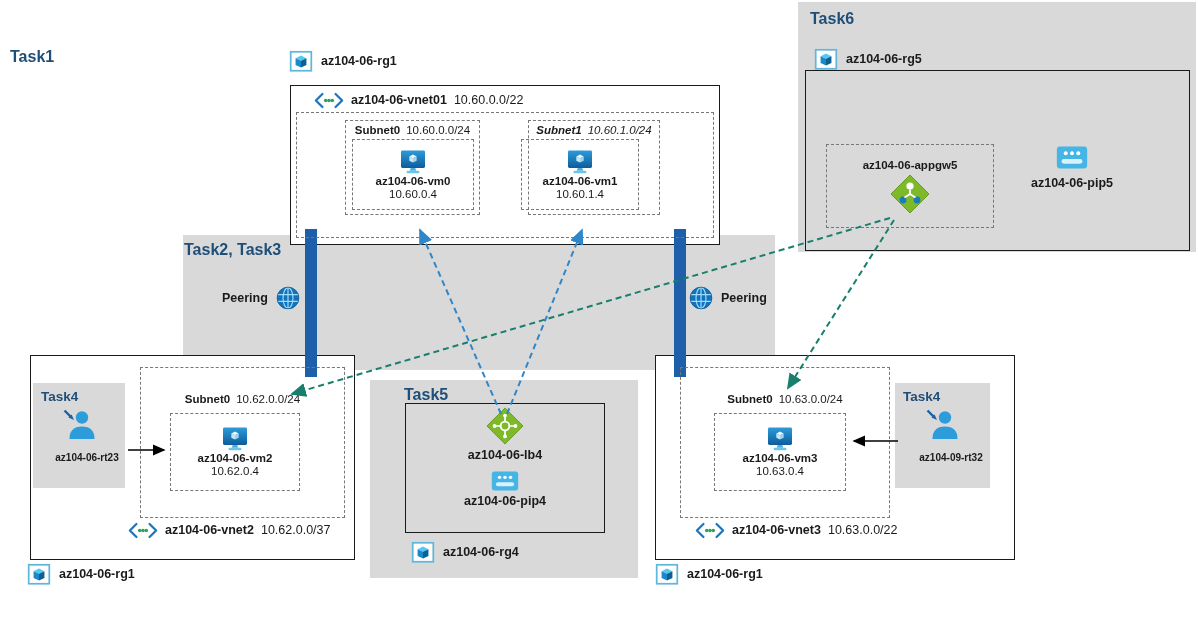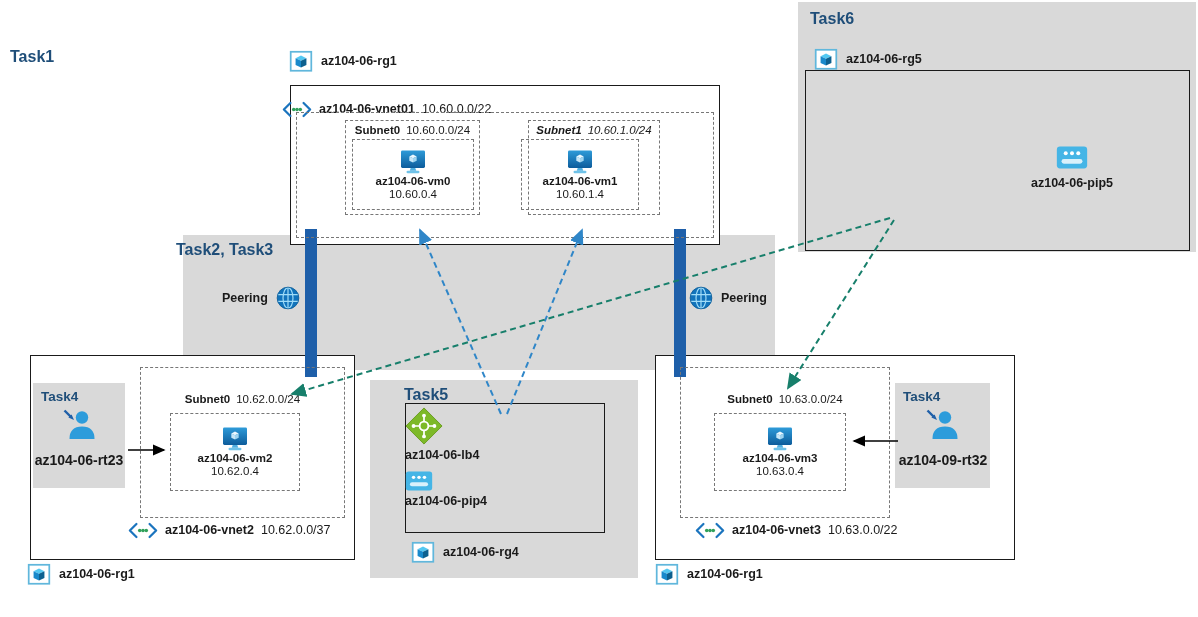--- a/index.html
+++ b/index.html
@@ -6,23 +6,23 @@
   body{font-family:"Liberation Sans",sans-serif;color:#1a1a1a;}
   .canvas{position:relative;width:1198px;height:617px;background:#fff;overflow:hidden;}
   .abs{position:absolute;}
   .region{background:#D9D9D9;}
   .box{border:1px solid #1a1a1a;background:#fff;box-sizing:border-box;}
   .box-clear{border:1px solid #1a1a1a;background:transparent;box-sizing:border-box;}
   .dashed{border:1px dashed #777;box-sizing:border-box;}
   .task-label{color:#1F4E79;font-weight:bold;font-size:16px;}
   .b{font-weight:bold;}
   .t12{font-size:12.5px;}
-  .t11{font-size:14px;}
+  .t11{font-size:10px;padding-left:8px;}
   .row{display:flex;align-items:center;gap:7px;}
-  .col{display:flex;flex-direction:column;align-items:flex-start;}
+  .col{display:flex;flex-direction:column;align-items:center;}
   .head{display:flex;justify-content:center;align-items:baseline;gap:6px;font-size:11.5px;}
   .vm-inner{border:1px dashed #777;box-sizing:border-box;display:flex;flex-direction:column;align-items:center;justify-content:center;gap:1px;font-size:11.5px;background:transparent;}
   .bar{background:#1E5FA9;}
   .icon{display:block;}
   .center{text-align:center;}
 </style>
 </head>
 <body>
 
 <svg width="0" height="0" style="position:absolute">
@@ -102,34 +102,34 @@
   <div class="abs box-clear" style="left:805px;top:70px;width:385px;height:181px;"></div>
   <div class="abs box-clear" style="left:405px;top:403px;width:200px;height:130px;"></div>
 
   <div class="abs region" style="left:33px;top:383px;width:92px;height:105px;"></div>
   <div class="abs region" style="left:895px;top:383px;width:95px;height:105px;"></div>
 
   <div class="abs bar" style="left:305px;top:229px;width:12px;height:148px;"></div>
   <div class="abs bar" style="left:674px;top:229px;width:12px;height:148px;"></div>
 
   <div class="abs task-label" style="left:10px;top:48px;">Task1</div>
-  <div class="abs task-label" style="left:176px;top:241px;">Task2, Task3</div>
+  <div class="abs task-label" style="left:184px;top:241px;">Task2, Task3</div>
   <div class="abs task-label" style="left:810px;top:10px;">Task6</div>
   <div class="abs task-label" style="left:380px;top:386px;margin-left:24px;">Task5</div>
   <div class="abs task-label" style="left:41px;top:389px;font-size:13.5px;">Task4</div>
   <div class="abs task-label" style="left:903px;top:389px;font-size:13.5px;">Task4</div>
 
   <div class="abs row" style="left:288px;top:48px;height:26px;">
     <svg class="icon" width="26" height="26">
         <use href="#ic-rg"></use>
       </svg>
     <span class="b t12">az104-06-rg1</span>
   </div>
 
-  <div class="abs row" style="left:282px;top:90px;height:20px;margin-top:9px;">
+  <div class="abs row" style="left:314px;top:90px;height:20px;">
     <svg class="icon" width="30" height="17">
         <use href="#ic-vnet"></use>
       </svg>
     <span class="b t12">az104-06-vnet01</span>
     <span class="t12">10.60.0.0/22</span>
   </div>
   <div class="abs dashed" style="left:296px;top:112px;width:418px;height:126px;"></div>
 
   <div class="abs dashed" style="left:345px;top:120px;width:135px;height:95px;">
     <div class="head" style="padding-top:3px;">
@@ -159,20 +159,26 @@
     <span>10.60.1.4</span>
   </div>
 
   <div class="abs row" style="left:813px;top:34px;height:26px;margin-top:12px;">
     <svg class="icon" width="26" height="26">
         <use href="#ic-rg"></use>
       </svg>
     <span class="b t12">az104-06-rg5</span>
   </div>
 
+  <div class="abs vm-inner" style="left:826px;top:144px;width:168px;height:84px;gap:3px;">
+    <span class="b">az104-06-appgw5</span>
+    <svg class="icon" width="40" height="40">
+        <use href="#ic-appgw"></use>
+      </svg>
+  </div>
 
   <svg class="abs icon" style="left:1056px;top:146px;" width="32" height="23">
       <use href="#ic-pip"></use>
     </svg>
   <div class="abs b t12 center" style="left:1022px;top:176px;width:100px;">az104-06-pip5</div>
 
   <div class="abs row" style="left:222px;top:284px;height:28px;">
     <span class="b t12">Peering</span>
     <svg class="icon" width="26" height="26">
         <use href="#ic-globe"></use>

